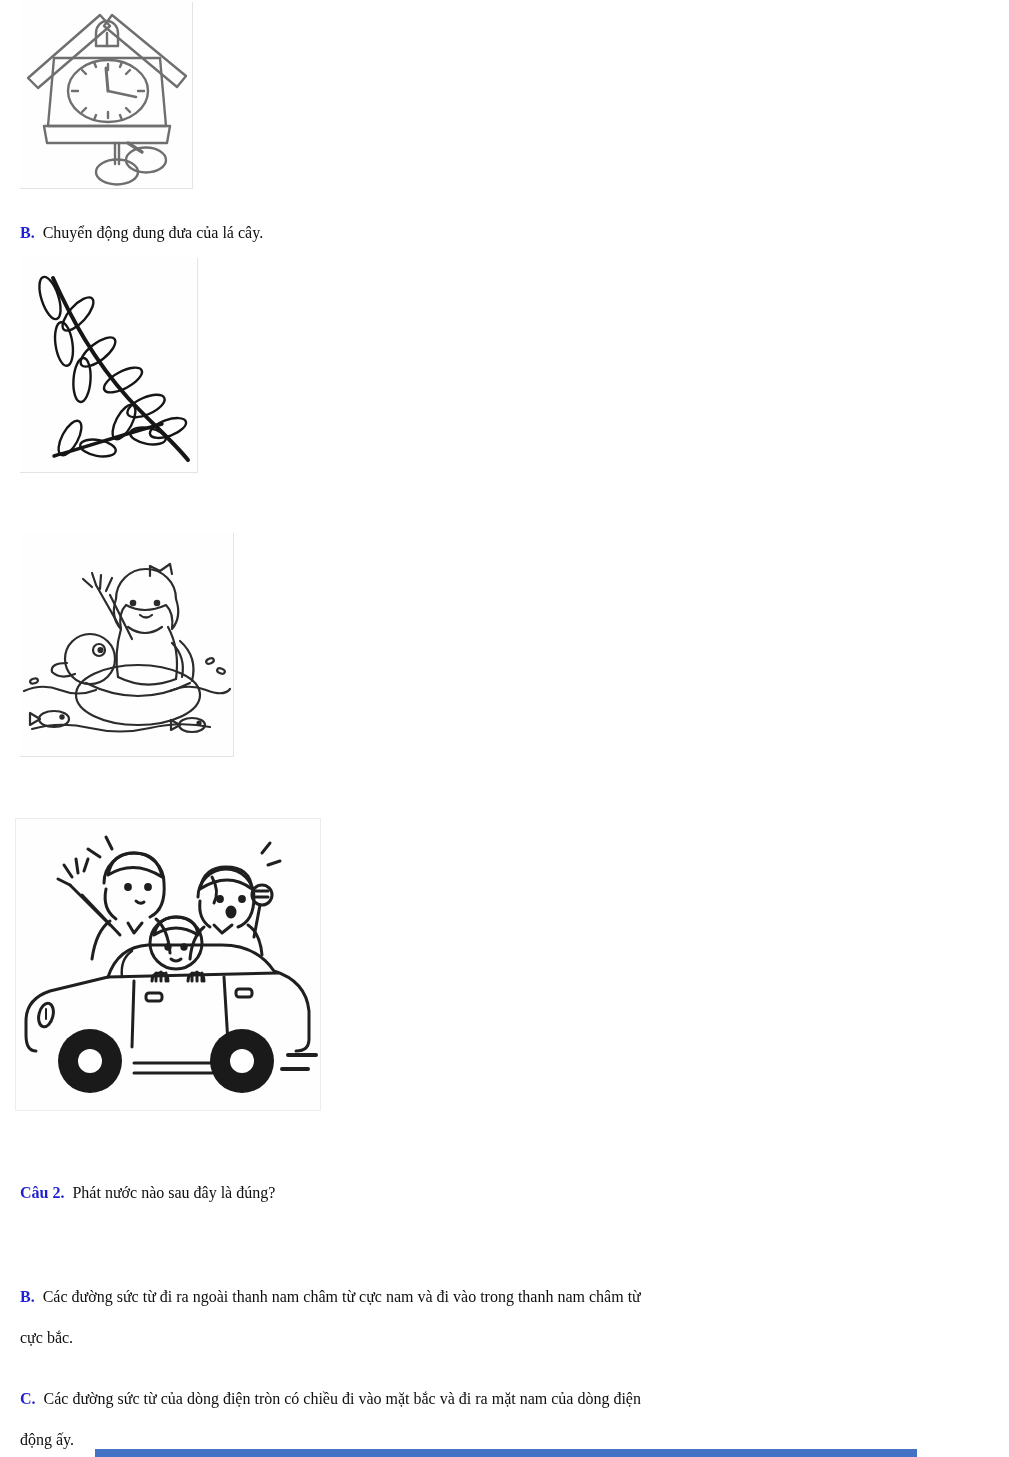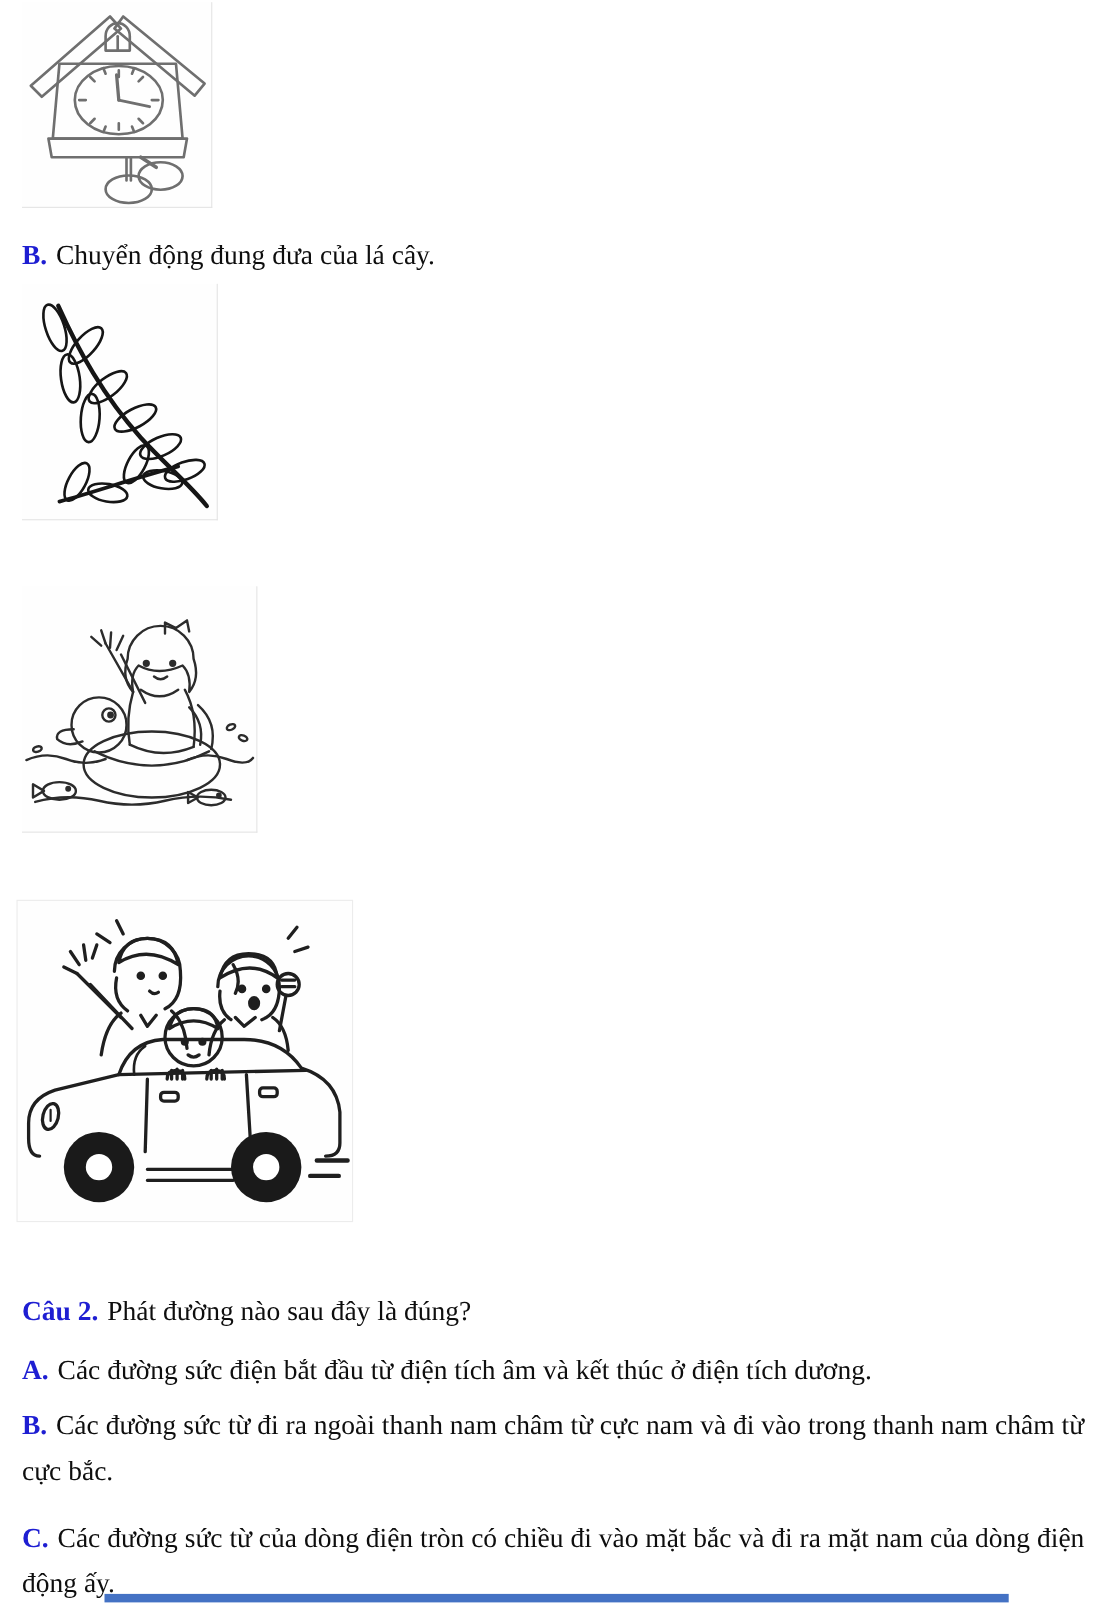--- a/index.html
+++ b/index.html
@@ -15,21 +15,21 @@
   .figure {
     position: absolute;
     background: #fefefe;
     border-right: 1px solid #e4e4e4;
     border-bottom: 1px solid #e4e4e4;
   }
   .figure svg { display: block; width: 100%; height: 100%; }
   .opt {
     position: absolute;
     margin: 0;
-    font-size: 25px;
+    font-size: 16px;
     line-height: 41px;
     white-space: nowrap;
   }
   .opt .lbl {
     font-weight: bold;
     color: #1e1ed2;
     margin-right: 8px;
   }
   .opt .lbl.underline { text-decoration: underline; }
   .wrap2 { white-space: normal; width: 985px; }
@@ -200,26 +200,23 @@
       <circle cx="226" cy="242" r="32" fill="#1a1a1a" stroke="none"></circle>
       <circle cx="226" cy="242" r="12" fill="#ffffff" stroke="none"></circle>
 
       <path d="M272 236 H 300 M266 250 H 292" stroke-width="4"></path>
 
       <path d="M106 158 q-2 -18 10 -26" stroke-width="2.4"></path>
     </svg>
   </div>
 
   <p class="opt" style="left:20px; top:1172px;">
-    <span class="lbl">Câu 2.</span><span>Phát đường nào sau đây là đúng?</span>
-  </p>
-
-  <p class="opt" style="left:20px; top:1226px;">
-    <span class="lbl">A.</span><span>Các đường sức điện bắt đầu từ điện tích âm và kết thúc ở điện tích dương.</span>
-  </p>
+    <span class="lbl">Câu 2.</span><span>Phát nước nào sau đây là đúng?</span>
+  </p>
+
 
   <p class="opt wrap2" style="left:20px; top:1276px;">
     <span class="lbl">B.</span><span>Các đường sức từ đi ra ngoài thanh nam châm từ cực nam và đi vào trong thanh nam châm từ</span><br>
     <span>cực bắc.</span>
   </p>
 
   <p class="opt wrap2" style="left:20px; top:1358px;margin-top:20px;">
     <span class="lbl">C.</span><span>Các đường sức từ của dòng điện tròn có chiều đi vào mặt bắc và đi ra mặt nam của dòng điện</span><br>
     <span>động ấy.</span>
   </p>

